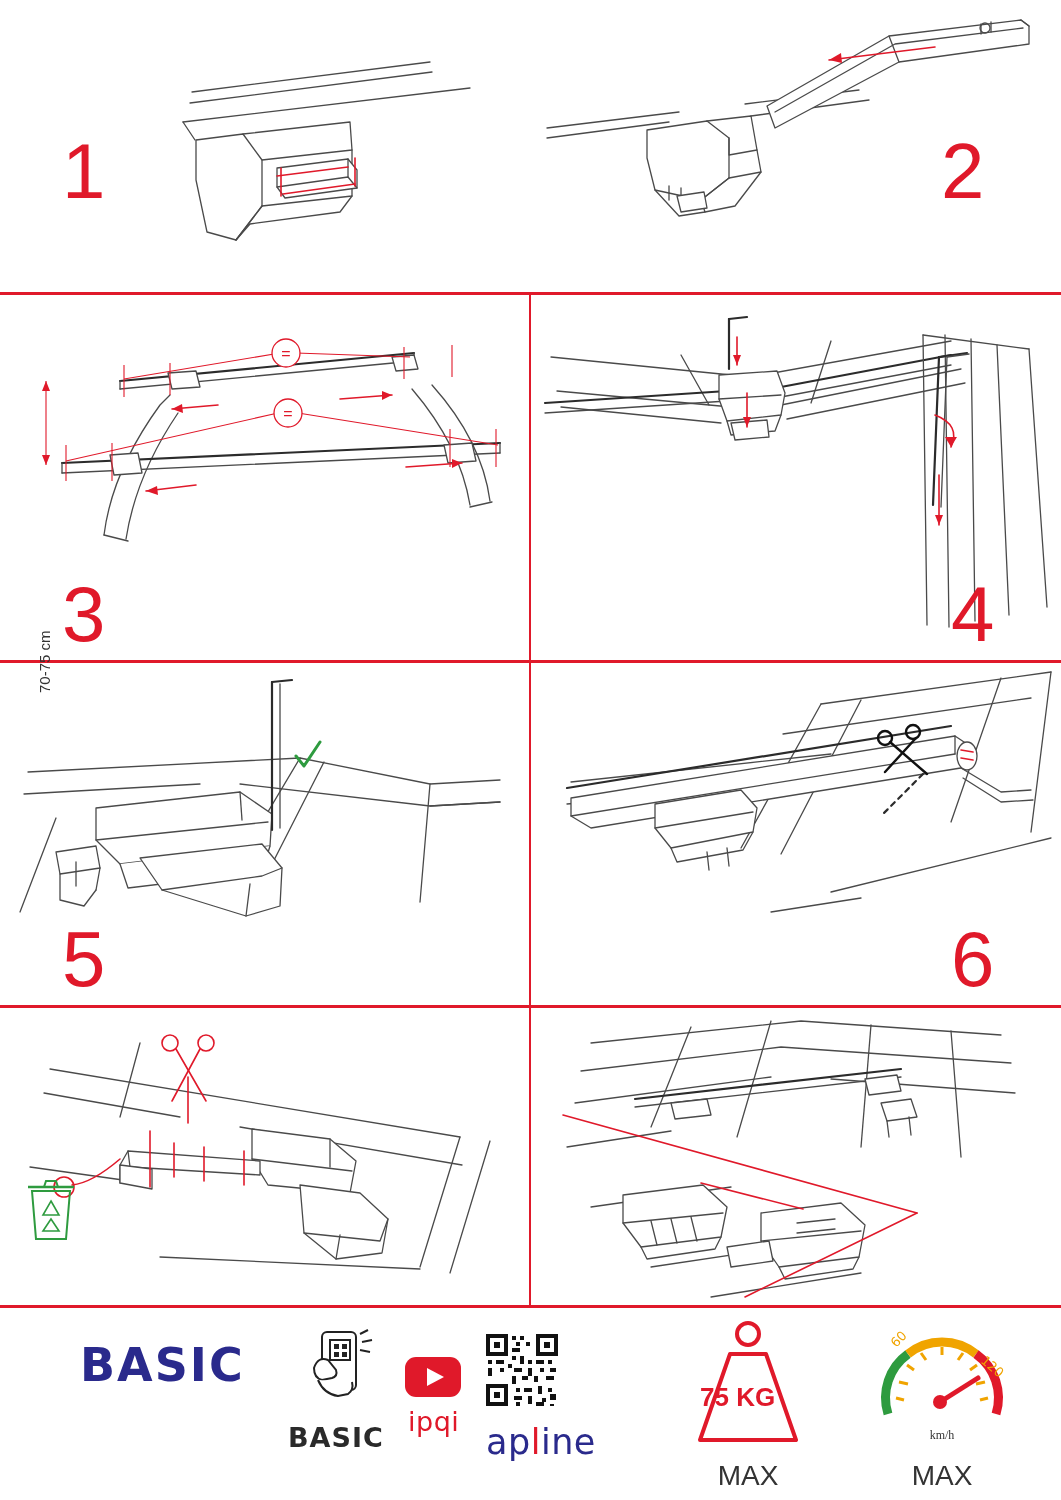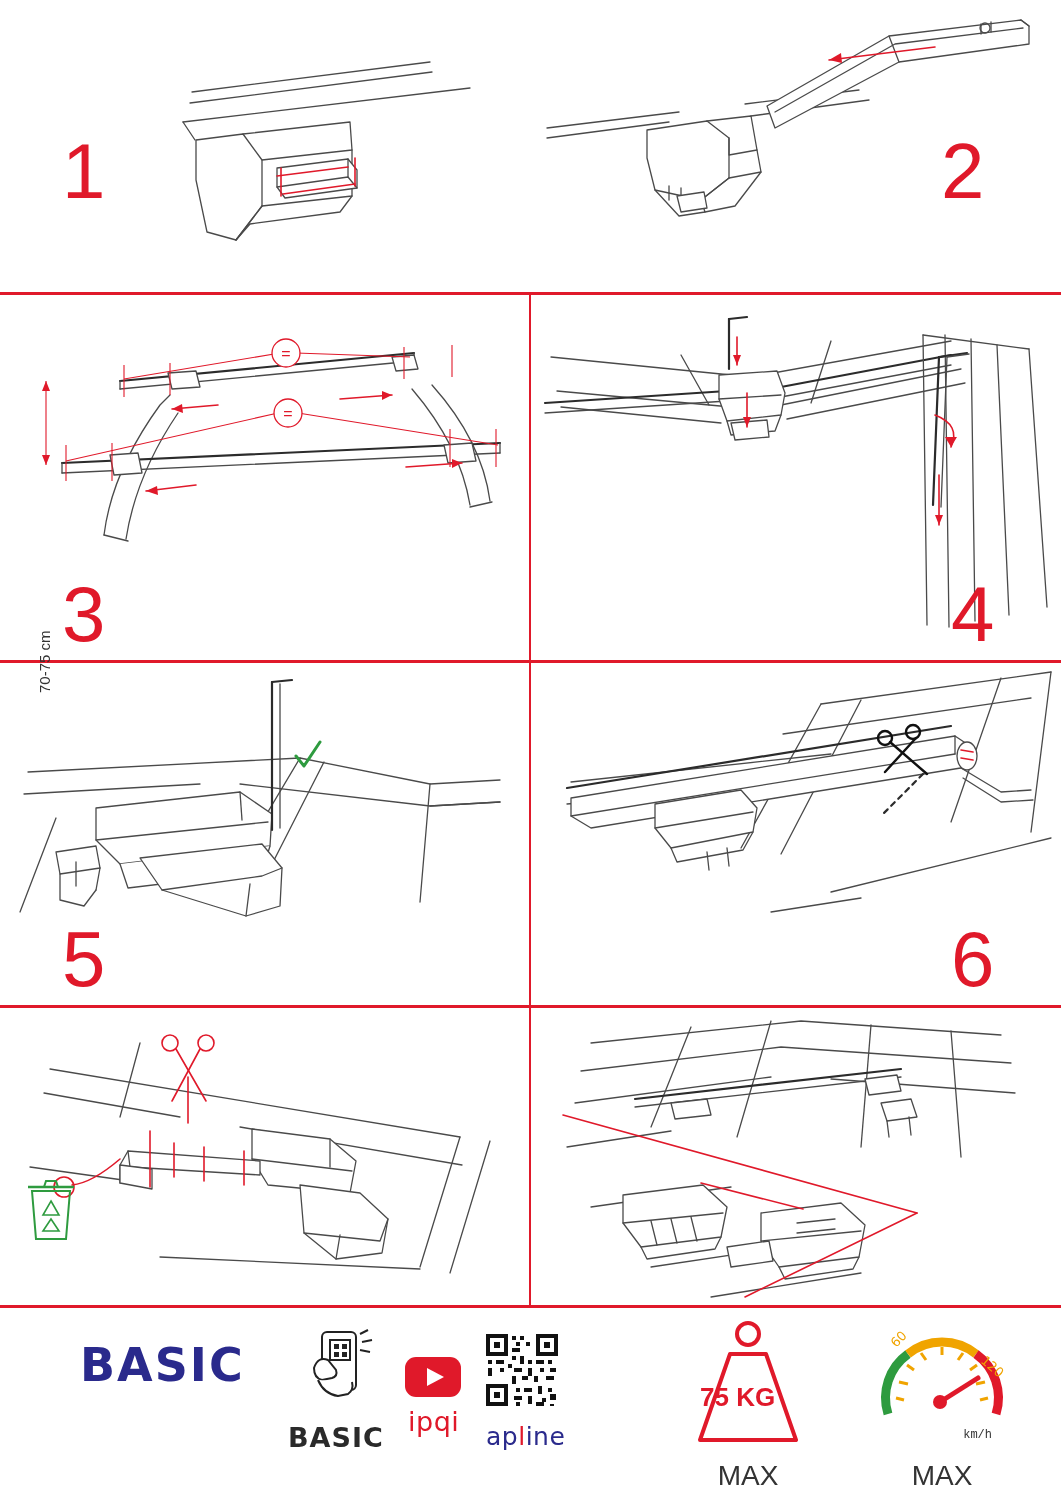--- a/index.html
+++ b/index.html
@@ -80,40 +80,40 @@
     font-size: 27px; font-weight: bold; color: #2a2a2a; letter-spacing: 1px;
   }
   .lbl-ipqi {
     position: absolute; left: 408px; top: 96px;
     font-family: "DejaVu Sans", sans-serif;
     font-size: 27px; color: #e0192a; letter-spacing: 0.5px;
   }
   .lbl-apline {
     position: absolute; left: 486px; top: 112px;
     font-family: "DejaVu Sans", sans-serif;
-    font-size: 25px; color: #2a2a8c; letter-spacing: 0.5px;
+    font-size: 35px; color: #2a2a8c; letter-spacing: 0.5px;
   }
   .lbl-apline .red-l { color: #e0192a; }
   .weight-txt {
     position: absolute; left: 700px; top: 72px;
     width: 96px; text-align: left;
     font-family: "Liberation Sans", sans-serif;
     font-size: 26px; font-weight: bold; color: #e0192a;
   }
   .max1 {
     position: absolute; left: 700px; top: 150px; width: 96px; text-align: center;
     font-family: "Liberation Sans", sans-serif; font-size: 28px; color: #333;
   }
   .max2 {
     position: absolute; left: 892px; top: 150px; width: 100px; text-align: center;
     font-family: "Liberation Sans", sans-serif; font-size: 28px; color: #333;
   }
   .kmh {
-    position: absolute; left: 892px; top: 118px; width: 100px; text-align: right;
-    font-family: Liberation Mono, monospace; font-size: 12px; color: #333;
+    position: absolute; left: 892px; top: 118px; width: 100px; text-align: center;
+    font-family: Liberation Serif, serif; font-size: 12px; color: #333;
   }
   .panel { position: absolute; }
   .dim-label {
     position: absolute;
     left: 36px; top: 398px;
     transform: rotate(-90deg);
     transform-origin: left top;
     font-family: "Liberation Sans", sans-serif;
     font-size: 15px;
     color: #333;

